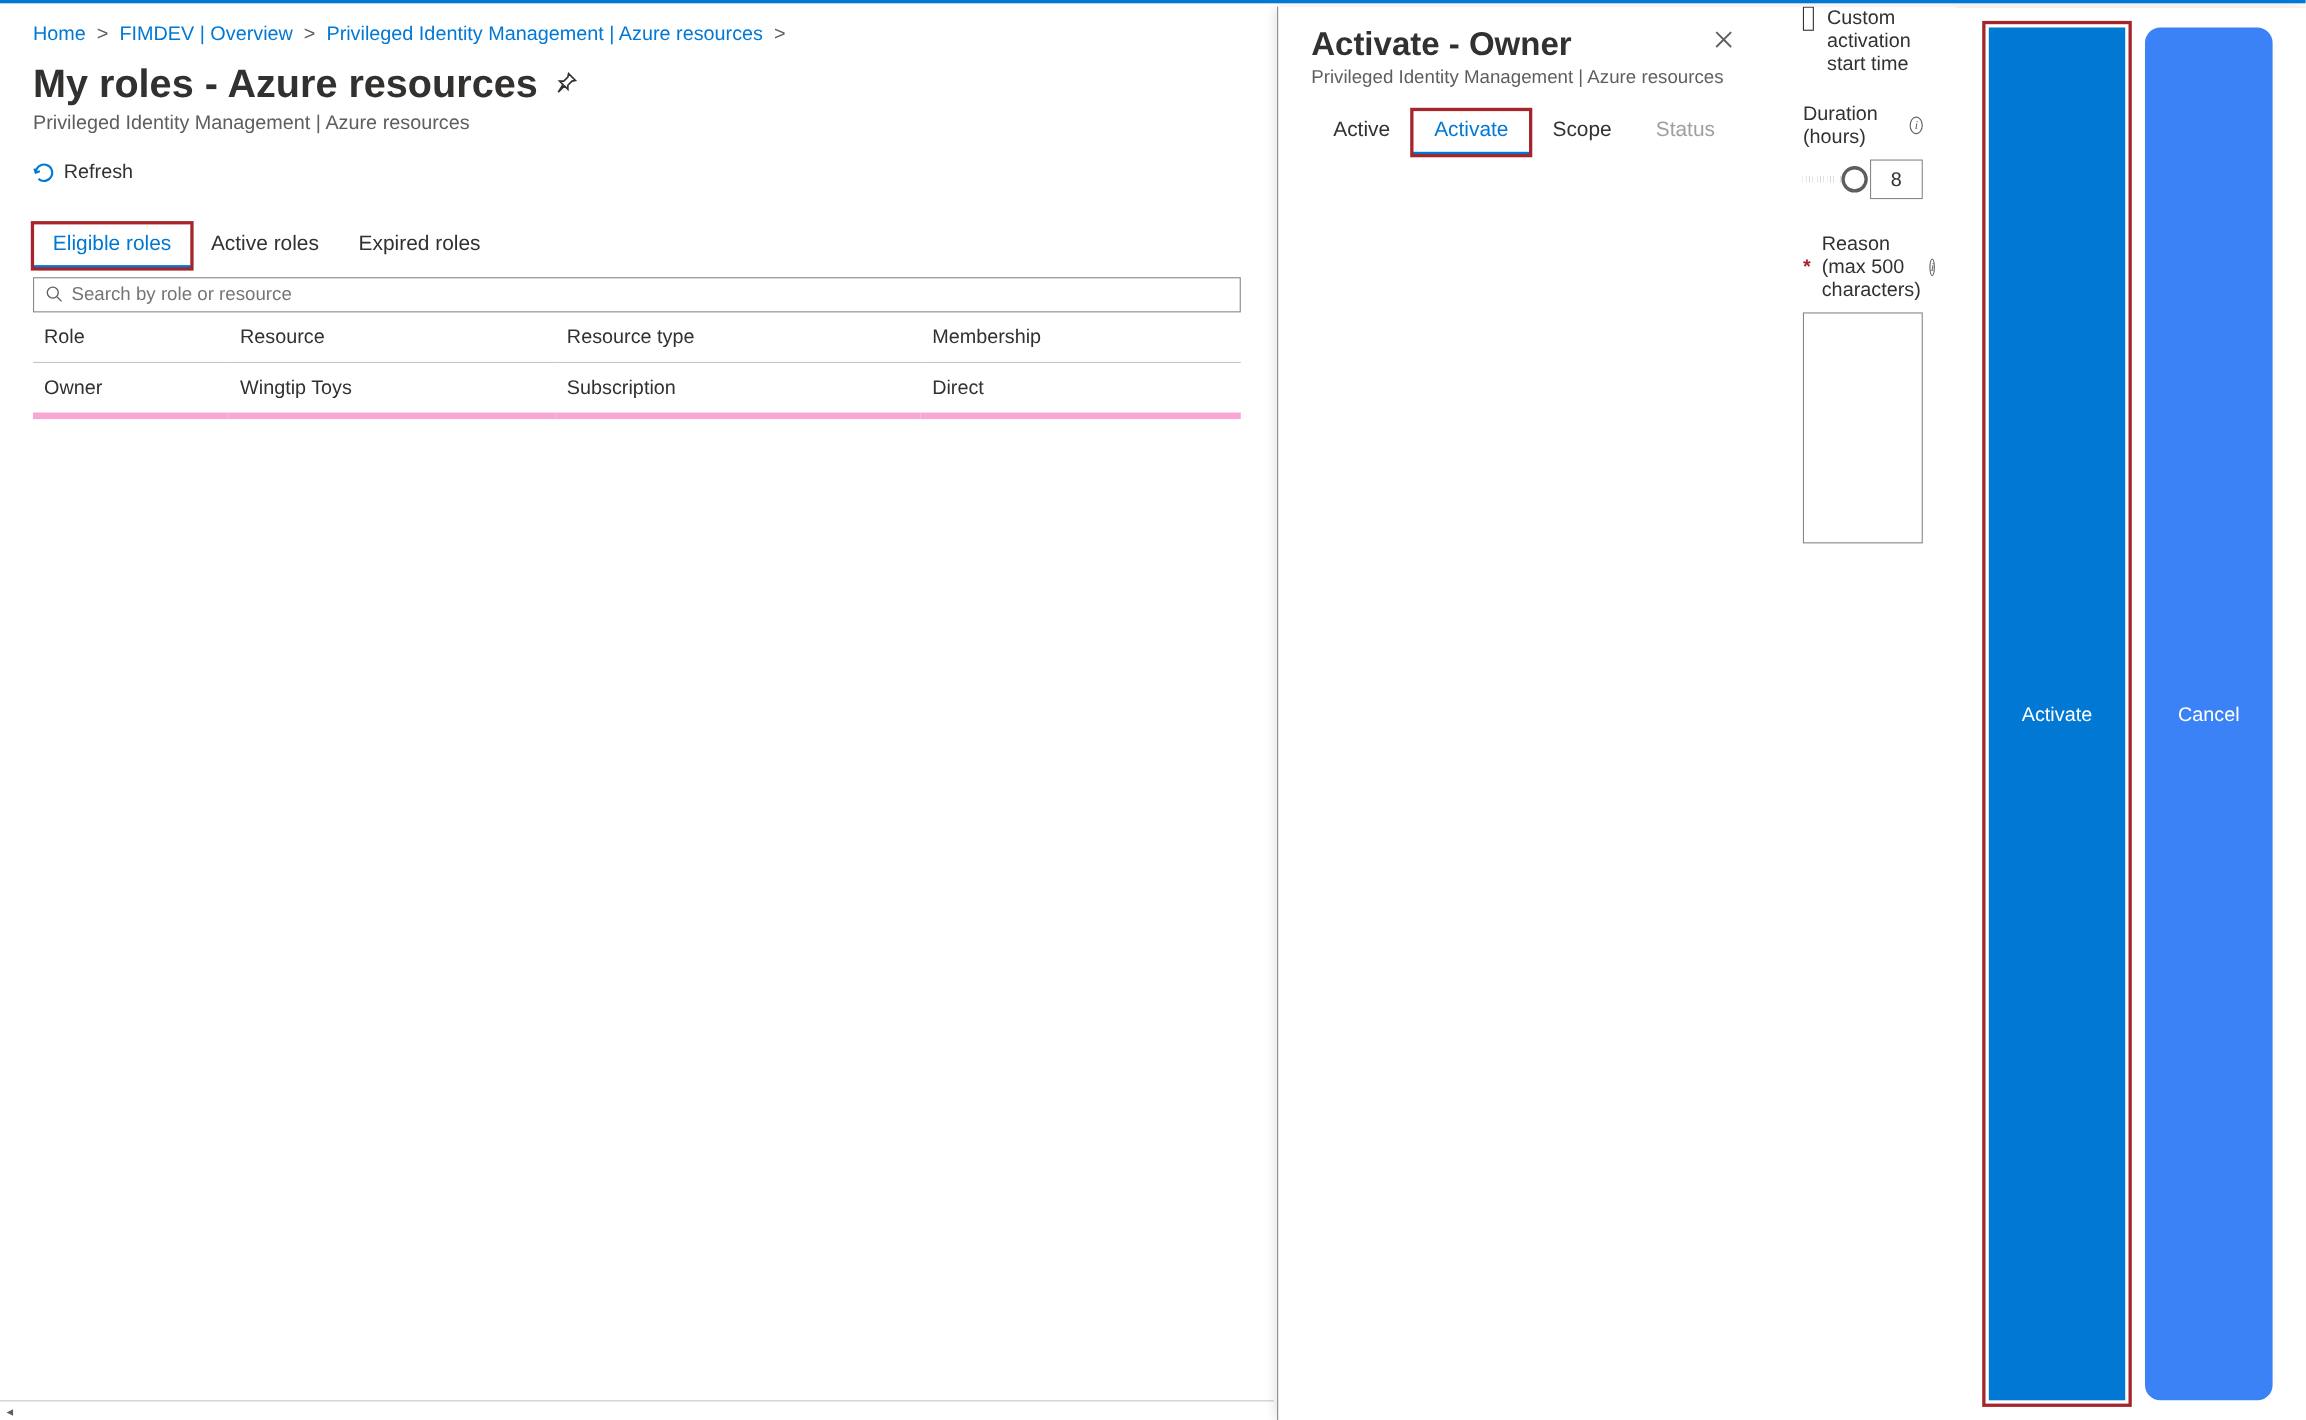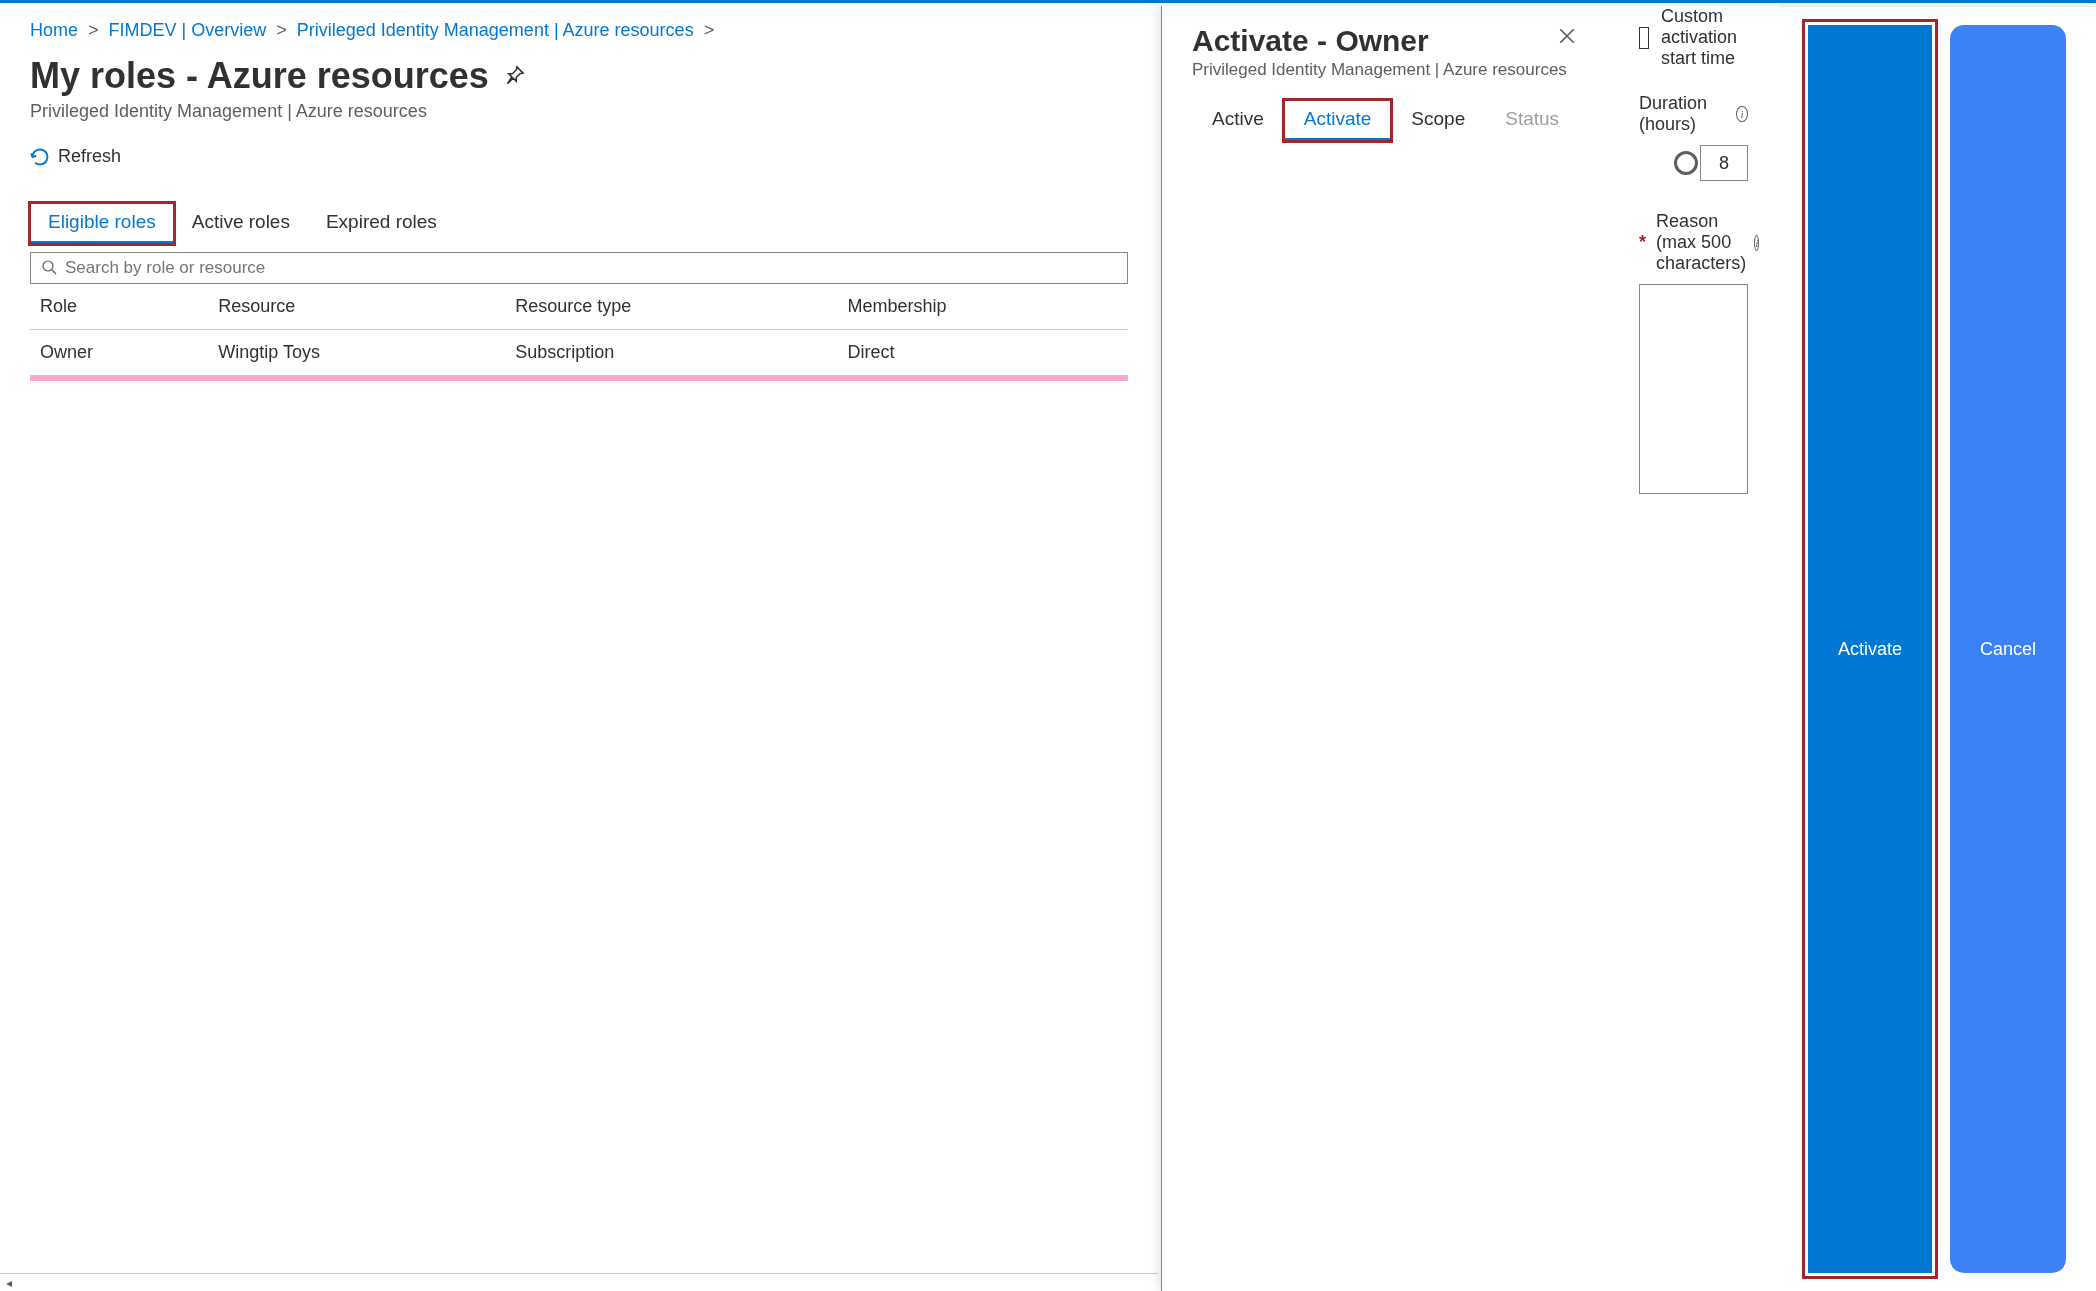--- a/index.html
+++ b/index.html
@@ -112,21 +112,21 @@
     padding: 18px 30px 0 30px;
   }
   .panel-title-row { display:flex; justify-content: space-between; align-items: flex-start;}
   .panel-title { font-size: 30px; font-weight: 600;}
   .close-btn { cursor:pointer; width:24px;height:24px; color:#605e5c; display:flex;align-items:center;justify-content:center;}
   .panel-subtitle { font-size: 17px; color: #605e5c; margin-top:2px; margin-bottom: 20px;}
   .tabs-panel { display:flex; gap:0; margin-bottom: 18px;}
   .tabs-panel .tab { padding: 8px 20px; font-size:19px;}
   .tabs-panel .tab.disabled { color:#a19f9d; cursor:default;}
   .panel-body { padding: 0 30px; flex:1; overflow-y:auto;}
-  .checkbox-row { display:flex; align-items:center; gap:12px; font-size:18px; margin-bottom: 24px;}
+  .checkbox-row { display:flex; gap:12px; font-size:18px; margin-bottom: 24px;}
   .checkbox-box { width:22px;height:22px;border:1px solid #323130; display:inline-block;}
   .field-label { font-size:18px; display:flex; align-items:center; gap:8px; margin-bottom:10px;}
   .info-icon { width:16px;height:16px; border:1px solid #605e5c; border-radius:50%; display:inline-flex;align-items:center;justify-content:center;font-size:11px;color:#605e5c;font-style:italic;font-family:Georgia,serif;cursor:pointer;}
   .slider-row { display:flex; align-items:center; gap:14px; margin-bottom:30px;}
   .slider-track {
     flex:1; height:6px; background:#605e5c; position:relative;
     display:flex; align-items:center;
   }
   .slider-ticks { position:absolute; left:0; right:0; top:-3px; height:12px; display:flex; justify-content:space-between;}
   .slider-tick { width:4px; height:12px; background:#fff;}

